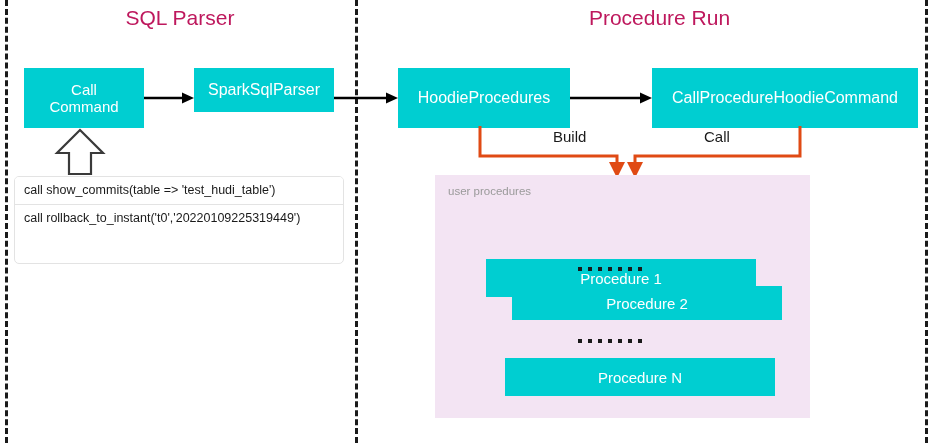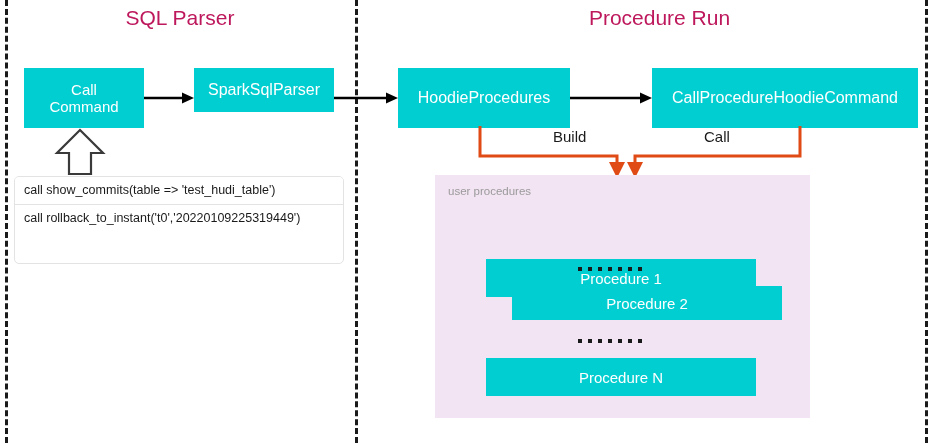--- a/index.html
+++ b/index.html
@@ -217,17 +217,17 @@
   <div class="dots" style="left:578px; top:339px;">
     <i></i>
       <i></i>
       <i></i>
       <i></i>
       <i></i>
       <i></i>
       <i></i>
   </div>
 
-  <div class="procbox" style="left:486px; top:358px; width:270px; height:38px;">
+  <div class="procbox" style="left:505px; top:358px; width:270px; height:38px;">
     <span>Procedure N</span>
   </div>
 
 </div>
 
 </body></html>

